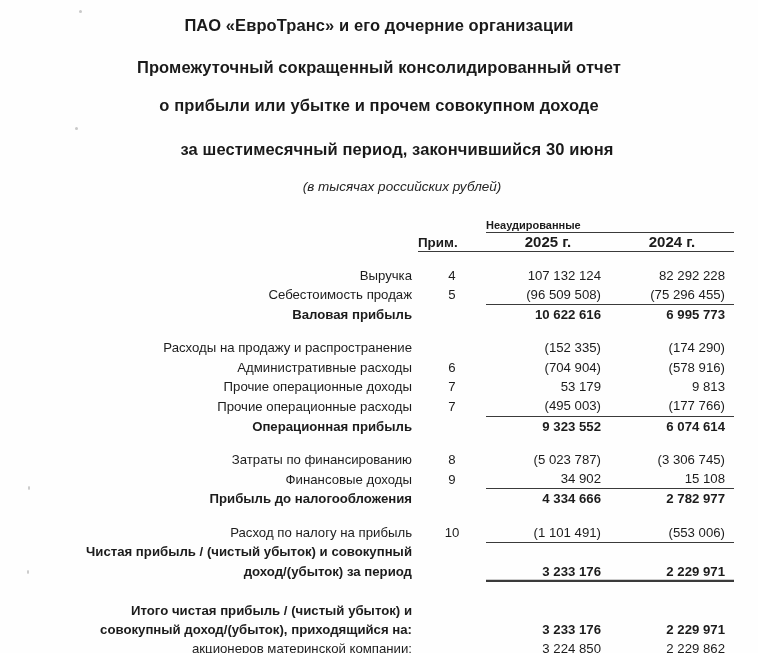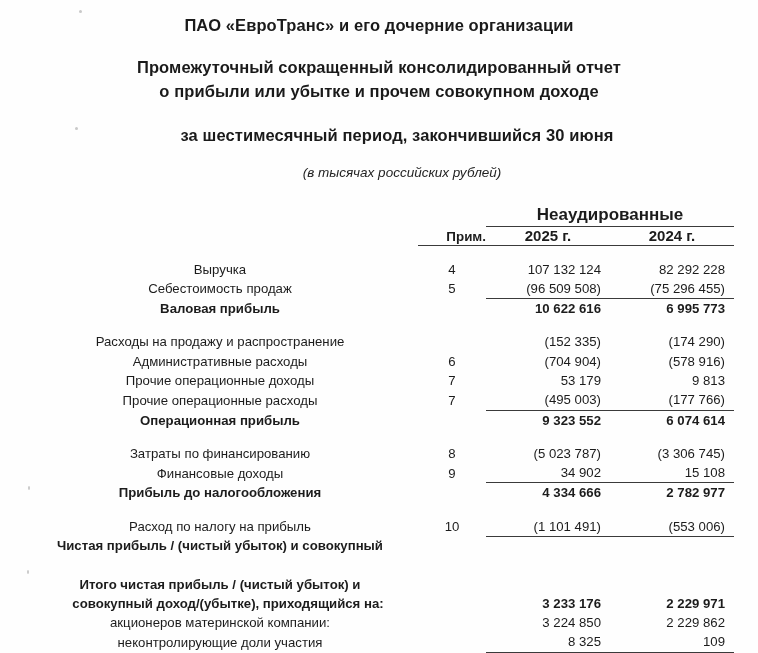--- a/index.html
+++ b/index.html
@@ -27,20 +27,21 @@
   .doc-header {
     text-align: center;
     padding-top: 14px;
   }
   .title-line {
     font-size: 16.5px;
     font-weight: 600;
     color: #1a1a1a;
     line-height: 1.42;
     letter-spacing: 0.1px;
+    margin-top: 14px;
   }
   .title-main {
     margin-top: 0px;
   }
   .title-block-2 {
     margin-top: 19px;
   }
   .title-block-3 {
     margin-top: 21px;
     padding-left: 36px;
@@ -68,21 +69,21 @@
   col.c-y1    { width: 124px; }
   col.c-y2    { width: 124px; }
 
   td, th {
     padding: 0;
     vertical-align: bottom;
     font-weight: normal;
   }
 
   .lbl {
-    text-align: center;
+    text-align: right;
     line-height: 1.46;
     padding-right: 6px;
     white-space: pre-line;
     margin-left: 44px;
   }
   .note {
     text-align: center;
     line-height: 1.46;
   }
   .num {
@@ -100,35 +101,35 @@
   tr.sp-md td { height: 14px; }
   tr.sp-lg td { height: 19px; }
   .rule-bottom  { border-bottom: 1.3px solid #3a3a3a; text-align: right; }
   .rule-double  {
     border-bottom: 1.3px solid #3a3a3a;
     box-shadow: inset 0 -4.6px 0 -3.3px #3a3a3a;
   }
 
   
   .grp-head {
-    text-align: center;
+    text-align: left;
     font-weight: bold;
-    font-size: 17px;
+    font-size: 11px;
     border-bottom: 1.3px solid #3a3a3a;
     padding-bottom: 1px;
   }
   .col-head {
     text-align: center;
     font-weight: bold;
     font-size: 15px;
     border-bottom: 1.3px solid #3a3a3a;
     padding-bottom: 1px;
   }
   .col-head-note {
-    text-align: right;
+    text-align: left;
     font-weight: bold;
     font-size: 13.4px;
     border-bottom: 1.3px solid #3a3a3a;
     padding-bottom: 1px;
   }
 
   .speck {
     position: absolute;
     background: #c9c9c9;
     border-radius: 50%;
@@ -278,34 +279,40 @@
         <td class="num rule-bottom">(553 006)</td>
       </tr>
 
       <tr class="row bold">
         <td class="lbl">Чистая прибыль / (чистый убыток) и совокупный</td>
         <td class="note"></td>
         <td class="num"></td>
         <td class="num"></td>
       </tr>
 
+      <tr class="row bold">
+        <td class="lbl indent">доход/(убыток) за период</td>
+        <td class="note"></td>
+        <td class="num rule-double">3 233 176</td>
+        <td class="num rule-double">2 229 971</td>
+      </tr>
 
       <tr class="sp-lg">
           <td colspan="4"></td>
         </tr>
 
       <tr class="row bold">
         <td class="lbl">Итого чистая прибыль / (чистый убыток) и</td>
         <td class="note"></td>
         <td class="num"></td>
         <td class="num"></td>
       </tr>
 
       <tr class="row bold">
-        <td class="lbl indent">совокупный доход/(убытке), приходящийся на:</td>
+        <td class="lbl indent">совокупный доход/(убыток), приходящийся на:</td>
         <td class="note"></td>
         <td class="num">3 233 176</td>
         <td class="num">2 229 971</td>
       </tr>
 
       <tr class="row">
         <td class="lbl">акционеров материнской компании:</td>
         <td class="note"></td>
         <td class="num">3 224 850</td>
         <td class="num">2 229 862</td>

